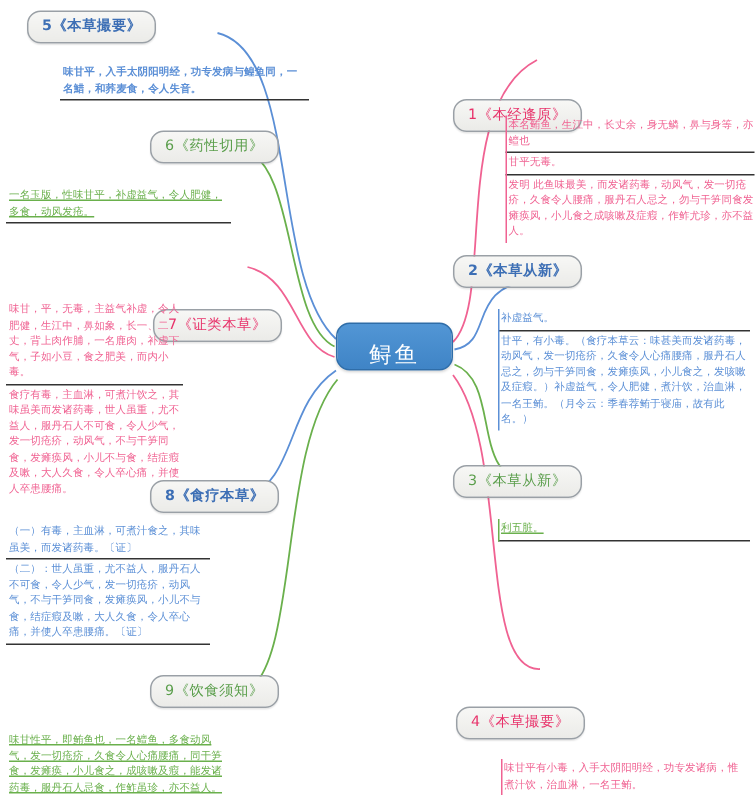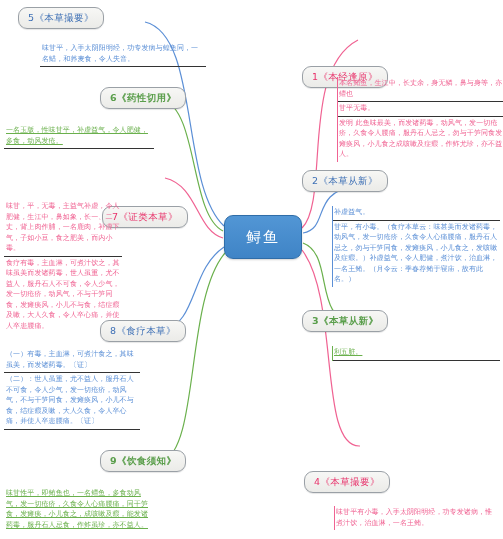--- a/index.html
+++ b/index.html
@@ -20,32 +20,32 @@
     box-shadow:0 1px 1px rgba(0,0,0,.10);
     font-size:9.5px;
     line-height:1;
     white-space:nowrap;
     display:flex;align-items:center;justify-content:center;
     padding:5px 9px;
     box-sizing:border-box;
     letter-spacing:.4px;
   }
   .c-red{color:#e8336b;margin-top:41px;}
-  .c-blue{color:#3d6fb5;}
-  .c-green{color:#5a9e4b;font-weight:bold;}
+  .c-blue{color:#3d6fb5;font-weight:bold;}
+  .c-green{color:#5a9e4b;}
 
   .central{
     position:absolute;
-    left:224px;top:215px;width:78px;height:44px;
+    left:224px;top:215px;width:78px;height:32px;
     background:linear-gradient(180deg,#5296d5 0%,#3f84c6 100%);
     border:1px solid #2f6da8;
     border-radius:9px;
     color:#ffffff;
     font-size:15px;
-    display:flex;align-items:center;justify-content:center;
+    display:flex;align-items:flex-end;justify-content:center;
     letter-spacing:2px;
     box-shadow:0 1px 2px rgba(0,0,0,.18);
     box-sizing:border-box;
   }
 
   .txtblk{
     position:absolute;
     font-size:7px;
     line-height:1.5;
     letter-spacing:.1px;
@@ -118,21 +118,21 @@
     <span>4《本草撮要》</span>
   </div>
   <div class="txtblk t-red" style="left:334px;top:466px;width:166px;margin-top:40px;">
     <div class="lbar b-red" style="left:0;"></div>
     <div class="line">味甘平有小毒，入手太阴阳明经，功专发诸病，惟煮汁饮，治血淋，一名王鲔。</div>
   </div>
 
   <div class="node c-blue" style="left:18px;top:7px;">
     <span>5《本草撮要》</span>
   </div>
-  <div class="txtblk t-blue" style="left:40px;top:42px;width:166px;">
+  <div class="txtblk t-blue" style="left:40px;top:42px;width:166px;font-weight:bold;">
     <div class="line sep">味甘平，入手太阴阳明经，功专发病与鳇鱼同，一名䱜，和荞麦食，令人失音。</div>
   </div>
 
   <div class="node c-green" style="left:100px;top:87px;">
     <span>6《药性切用》</span>
   </div>
   <div class="txtblk t-green" style="left:4px;top:124px;width:150px;">
     <div class="line sep">一名玉版，性味甘平，补虚益气，令人肥健，多食，动风发疮。</div>
   </div>
 

